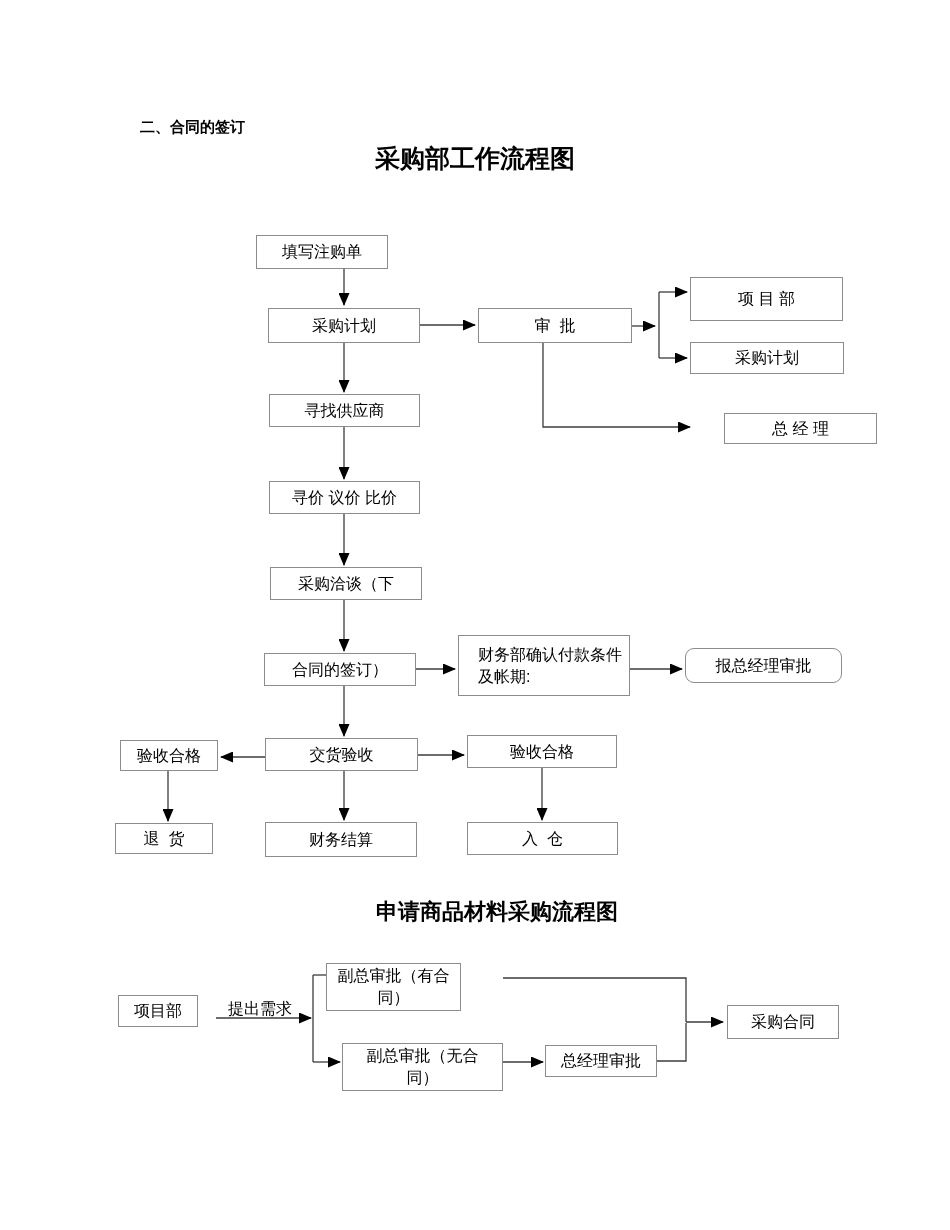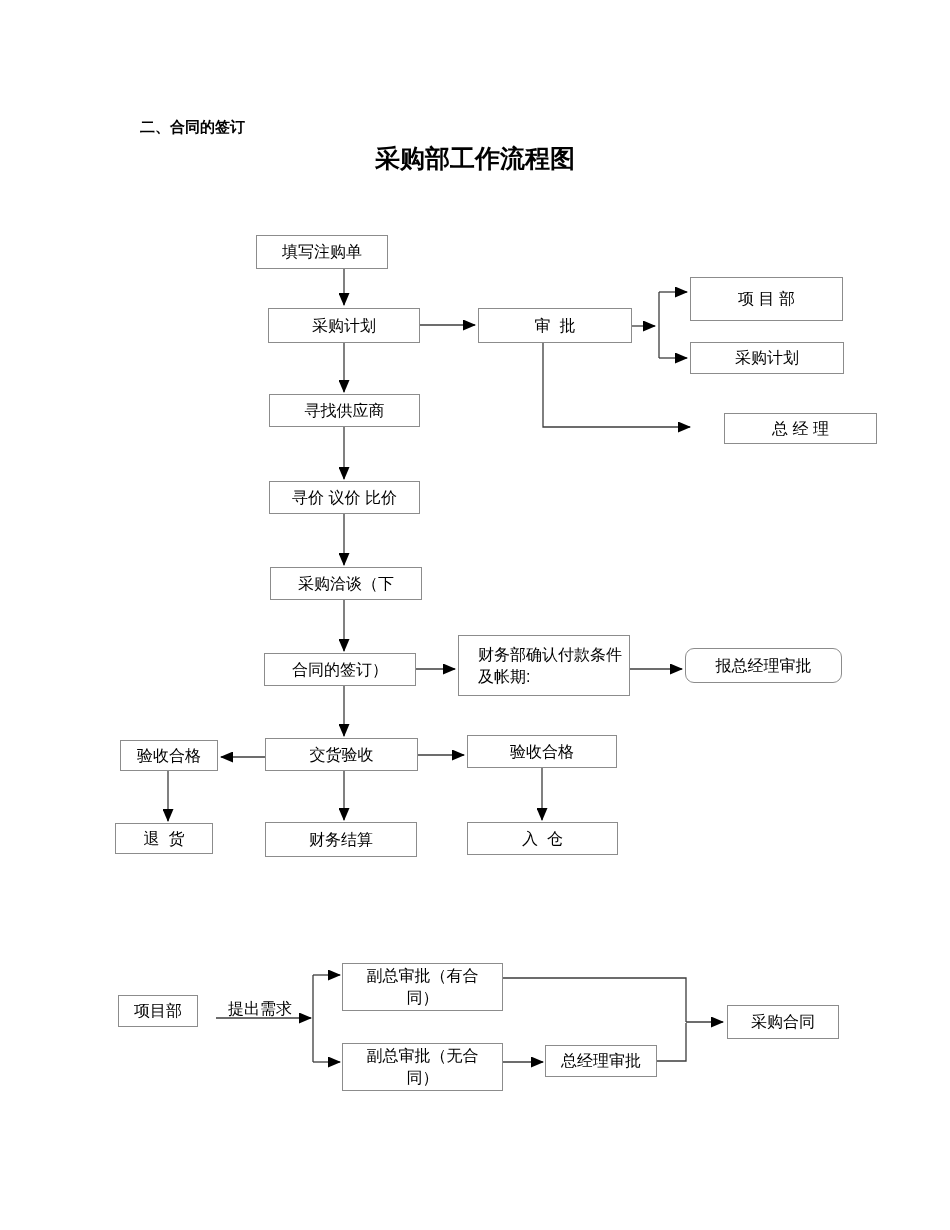--- a/index.html
+++ b/index.html
@@ -73,20 +73,21 @@
       <path d="M313 1062 H340" marker-end="url(#ah)"></path>
       <path d="M503 1062 H543" marker-end="url(#ah)"></path>
       <path d="M503 978 H686 V1022"></path>
       <path d="M657 1061 H686 V1023"></path>
       <path d="M686 1022 H723" marker-end="url(#ah)"></path>
     </g>
   </svg>
 
   <div class="section-heading">二、合同的签订</div>
   <div id="title1" class="chart-title">采购部工作流程图</div>
+  <div id="title2" class="chart-title">申请商品材料采购流程图</div>
 
   <div class="node" style="left:256px;top:223px;width:132px;height:34px;margin-top:12px;">
     <span>填写注购单</span>
   </div>
   <div class="node" style="left:268px;top:308px;width:152px;height:35px;">
     <span>采购计划</span>
   </div>
   <div class="node" style="left:478px;top:308px;width:154px;height:35px;">
     <span>审  批</span>
   </div>
@@ -133,21 +134,21 @@
     <span>财务结算</span>
   </div>
   <div class="node" style="left:467px;top:822px;width:151px;height:33px;">
     <span>入  仓</span>
   </div>
 
   <div class="node" style="left:118px;top:995px;width:80px;height:32px;">
     <span>项目部</span>
   </div>
   <div class="edge-label" style="left:228px;top:999px;">提出需求</div>
-  <div class="node" style="left:342px;top:963px;width:161px;height:48px;">
+  <div class="node" style="left:326px;top:963px;width:135px;height:48px;">
     <span class="constrain">副总审批（有合同）</span>
   </div>
   <div class="node" style="left:342px;top:1043px;width:161px;height:48px;">
     <span class="constrain">副总审批（无合同）</span>
   </div>
   <div class="node" style="left:545px;top:1045px;width:112px;height:32px;">
     <span>总经理审批</span>
   </div>
   <div class="node" style="left:727px;top:1005px;width:112px;height:34px;">
     <span>采购合同</span>

